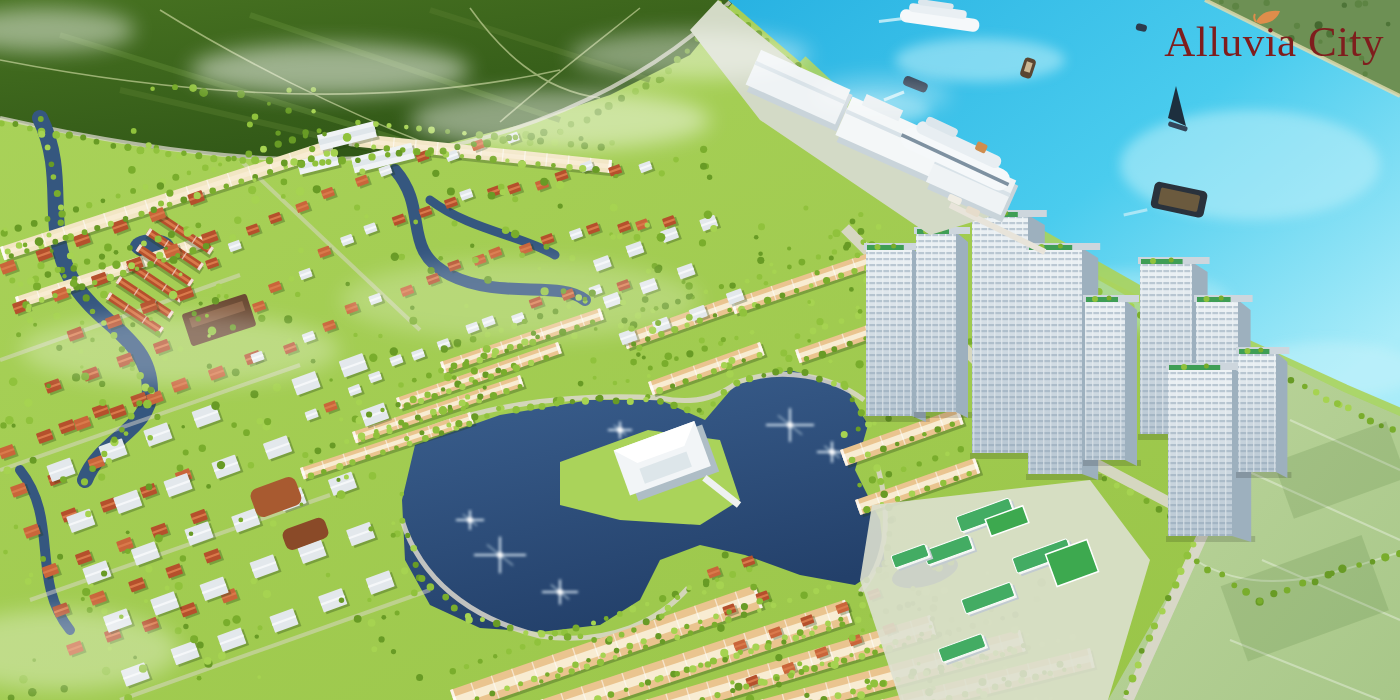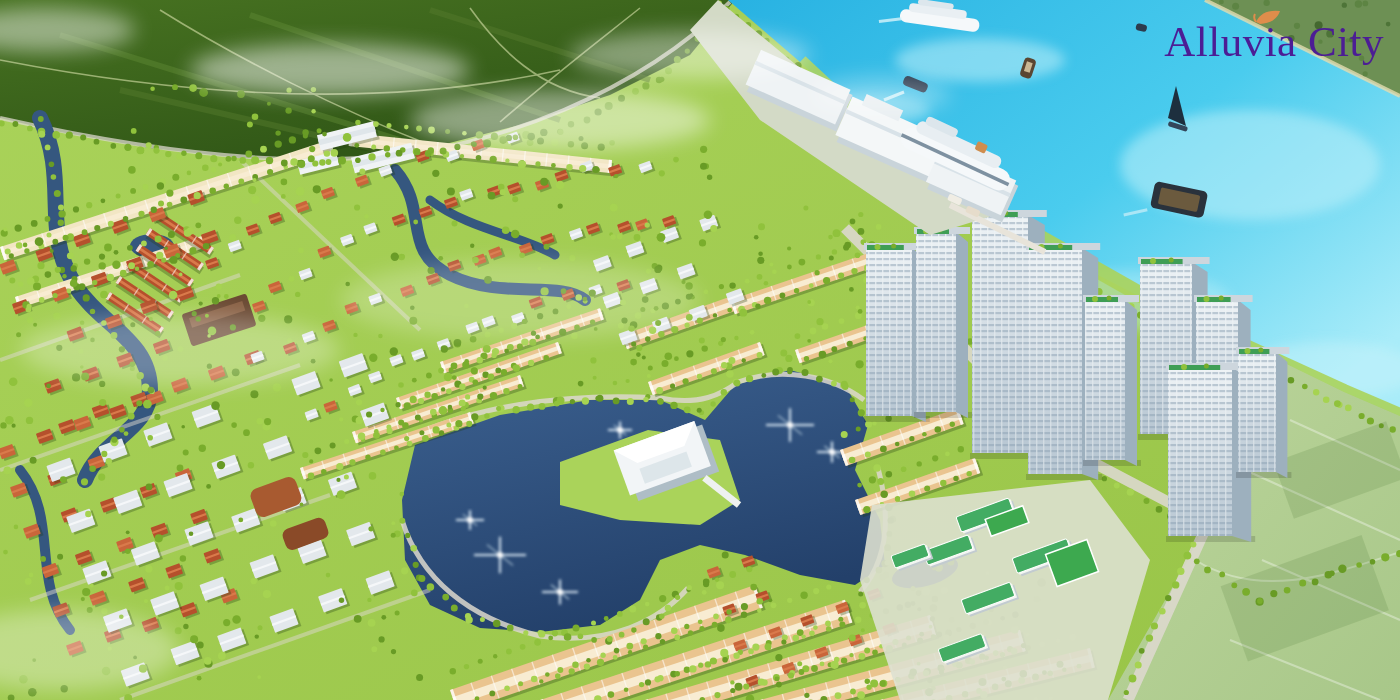--- a/index.html
+++ b/index.html
@@ -2881,15 +2881,15 @@
     <ellipse cx="880" cy="95" rx="70" ry="18" fill="#ffffff" opacity="0.3"></ellipse>
   </g>
   <rect x="0" y="0" width="1400" height="240" fill="url(#gHaze)" opacity="0"></rect>
 </svg>
 
 <div class="logo">
   <svg class="leaf" width="34" height="20" viewBox="0 0 34 20">
     <path id="leafPath" d="M4,15 Q10,2 28,4 Q24,16 8,17 Z" fill="#df8d4b"></path>
     <path id="leafStem" d="M4,15 Q1,11 3,7" fill="none" stroke-width="2" stroke="#df8d4b"></path>
   </svg>
-  <span id="logoText" style="color: #4c1d95;">Alluvia City</span>
+  <span id="logoText" style="color: #7f1d1d;">Alluvia City</span>
 </div>
 </div>
 
 </body></html>

